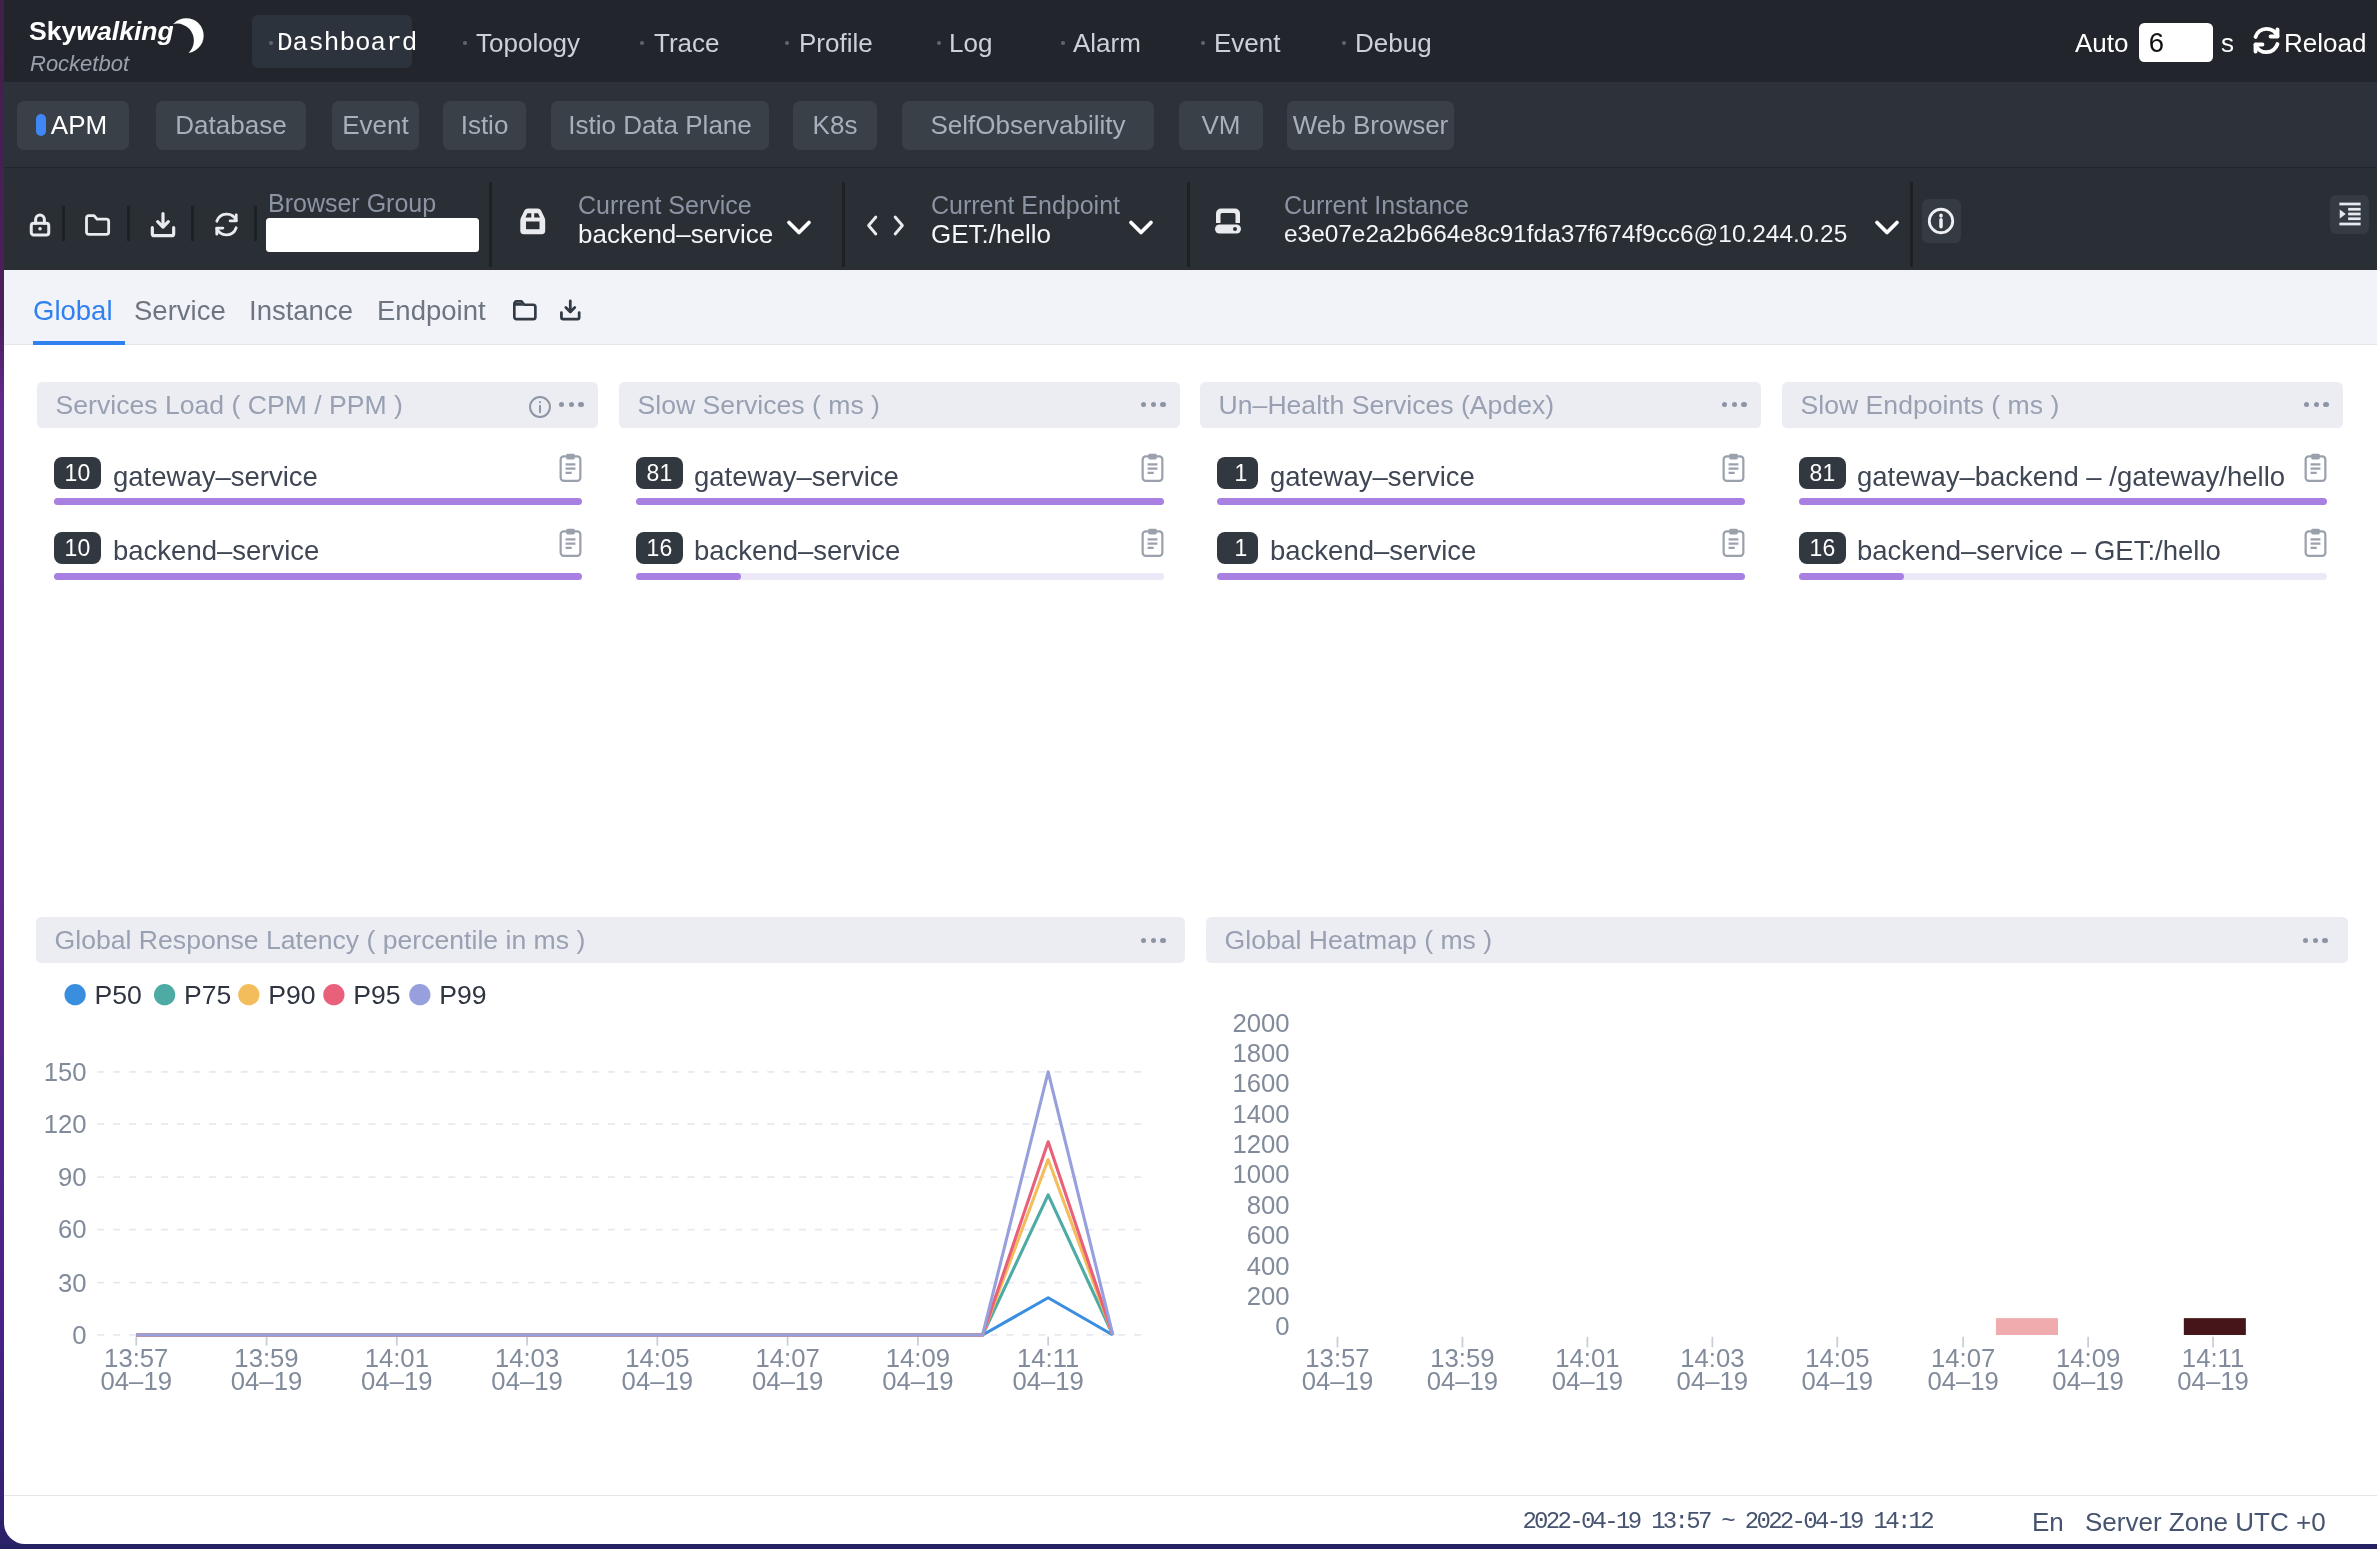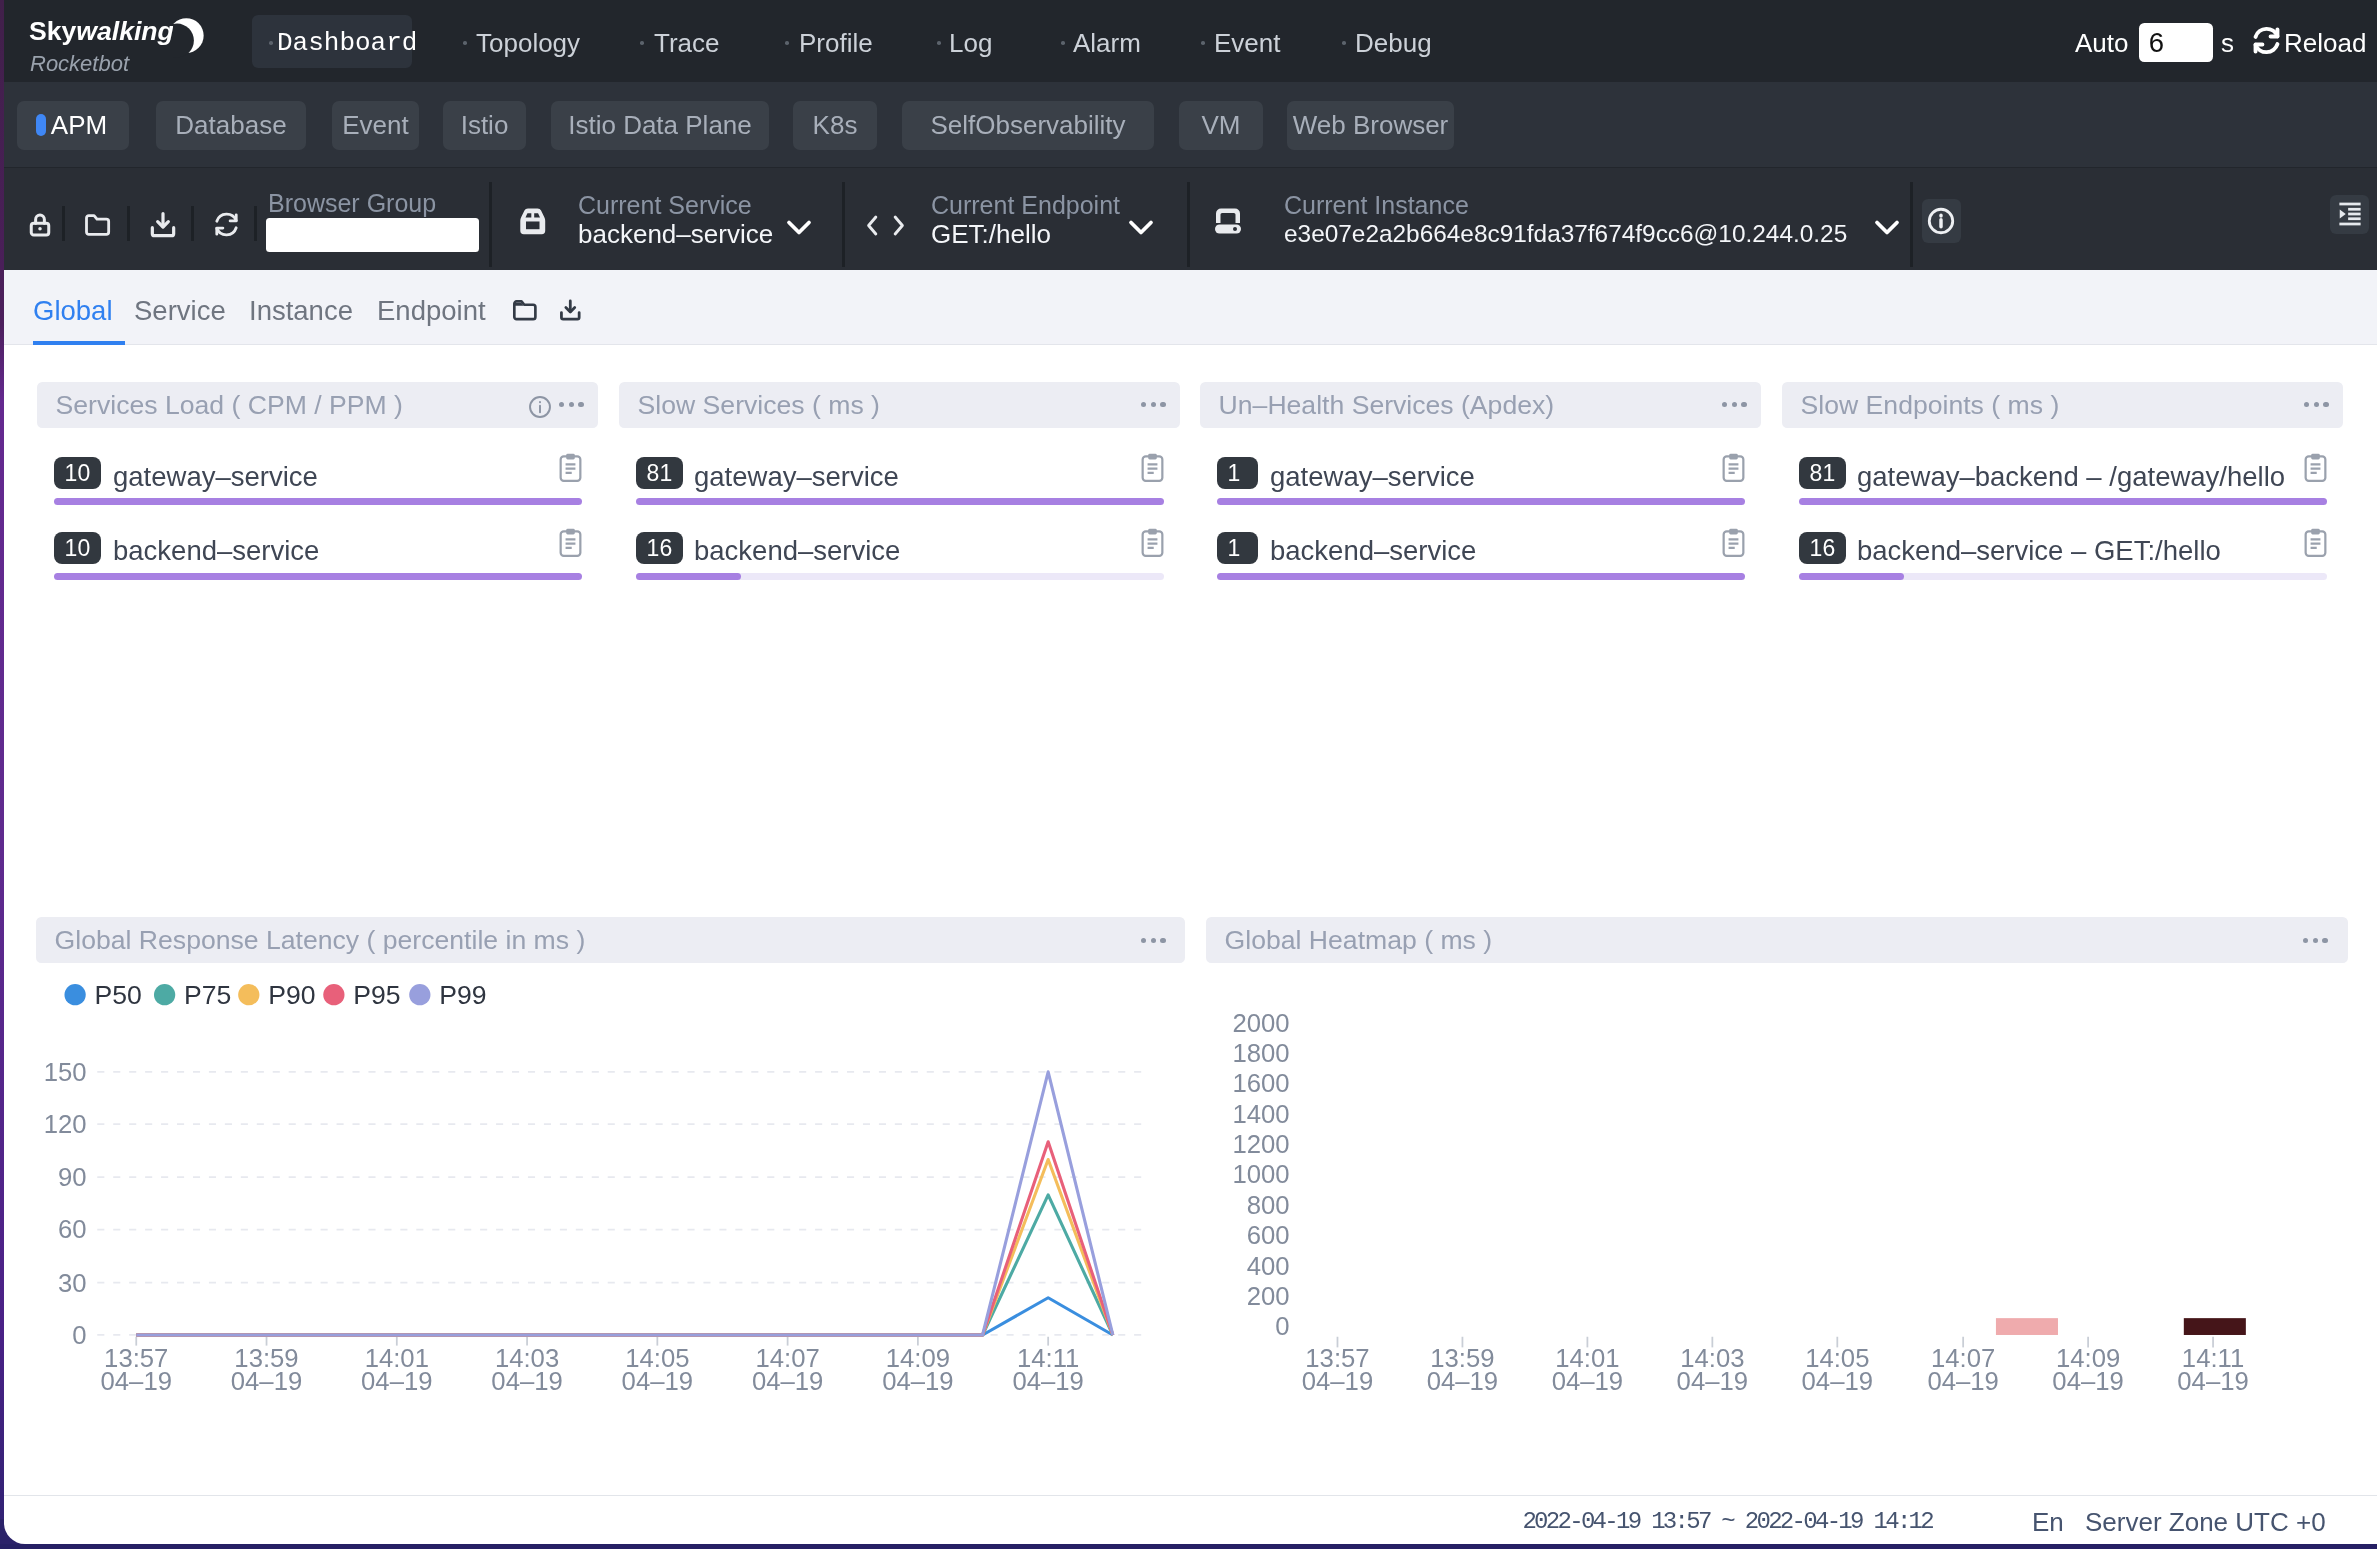--- a/index.html
+++ b/index.html
@@ -45,21 +45,21 @@
 .iconbtn { top:196px; width:36px; height:36px; background:#353b43; border-radius:6.2px; }
 
 
 #pagetabs { left:0; top:270px; width:2377px; height:75px; background:#f2f3f8; border-bottom:0.9px solid #e3e5eb; }
 .ptab { top:25px; font-size:27.5px; color:#6f7580; }
 #ptab-global { color:#3080f0; }
 #gunderline { left:33px; top:71px; width:92px; height:4.4px; background:#3080f0; }
 
 
 .chead { height:46px; background:#ecedf3; border-radius:5.3px; color:#98a0b2; font-size:26.6px; line-height:46px; padding-left:18.6px; }
-.badge { top:0; min-width:41px; height:32px; background:#32383f; border-radius:8px; color:#fff; font-size:23px; line-height:32px; text-align:left; padding:0 10.6px; }
+.badge { top:0; min-width:41px; height:32px; background:#32383f; border-radius:8px; color:#fff; font-size:23px; line-height:32px; text-align:right; padding:0 10.6px; }
 .rname { font-size:27.5px; color:#3f4654; }
 .pbar { height:7px; border-radius:3.5px; background:#a780e2; }
 .ptrack { height:7px; border-radius:3.5px; background:#ece8f8; }
 .hdots { position:absolute; top:20.4px; display:flex; gap:4.4px; }
 .hdots i { width:5.3px; height:5.3px; border-radius:2.7px; background:#8d95a4; }
 
 
 text { font-family:"Liberation Sans", sans-serif; }
 .ax { font-size:29px; fill:#828b9b; }
 .lg { font-size:30px; fill:#2f3540; }

